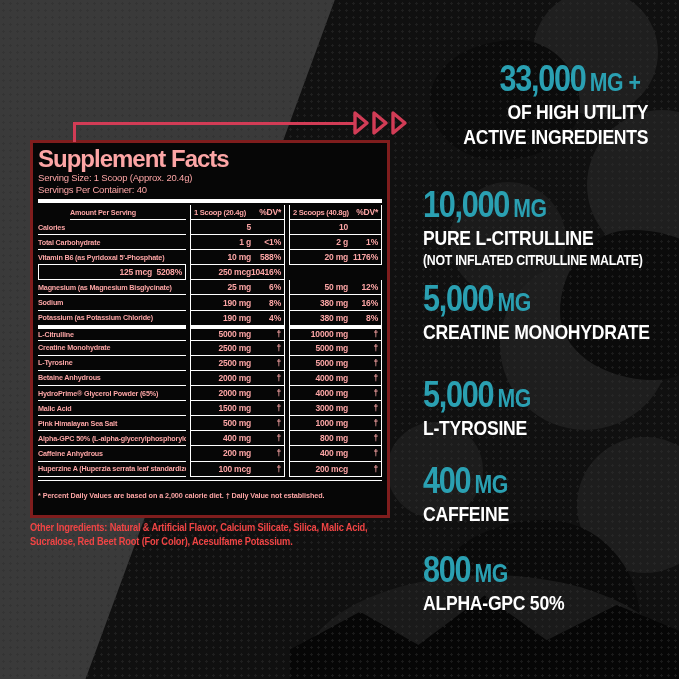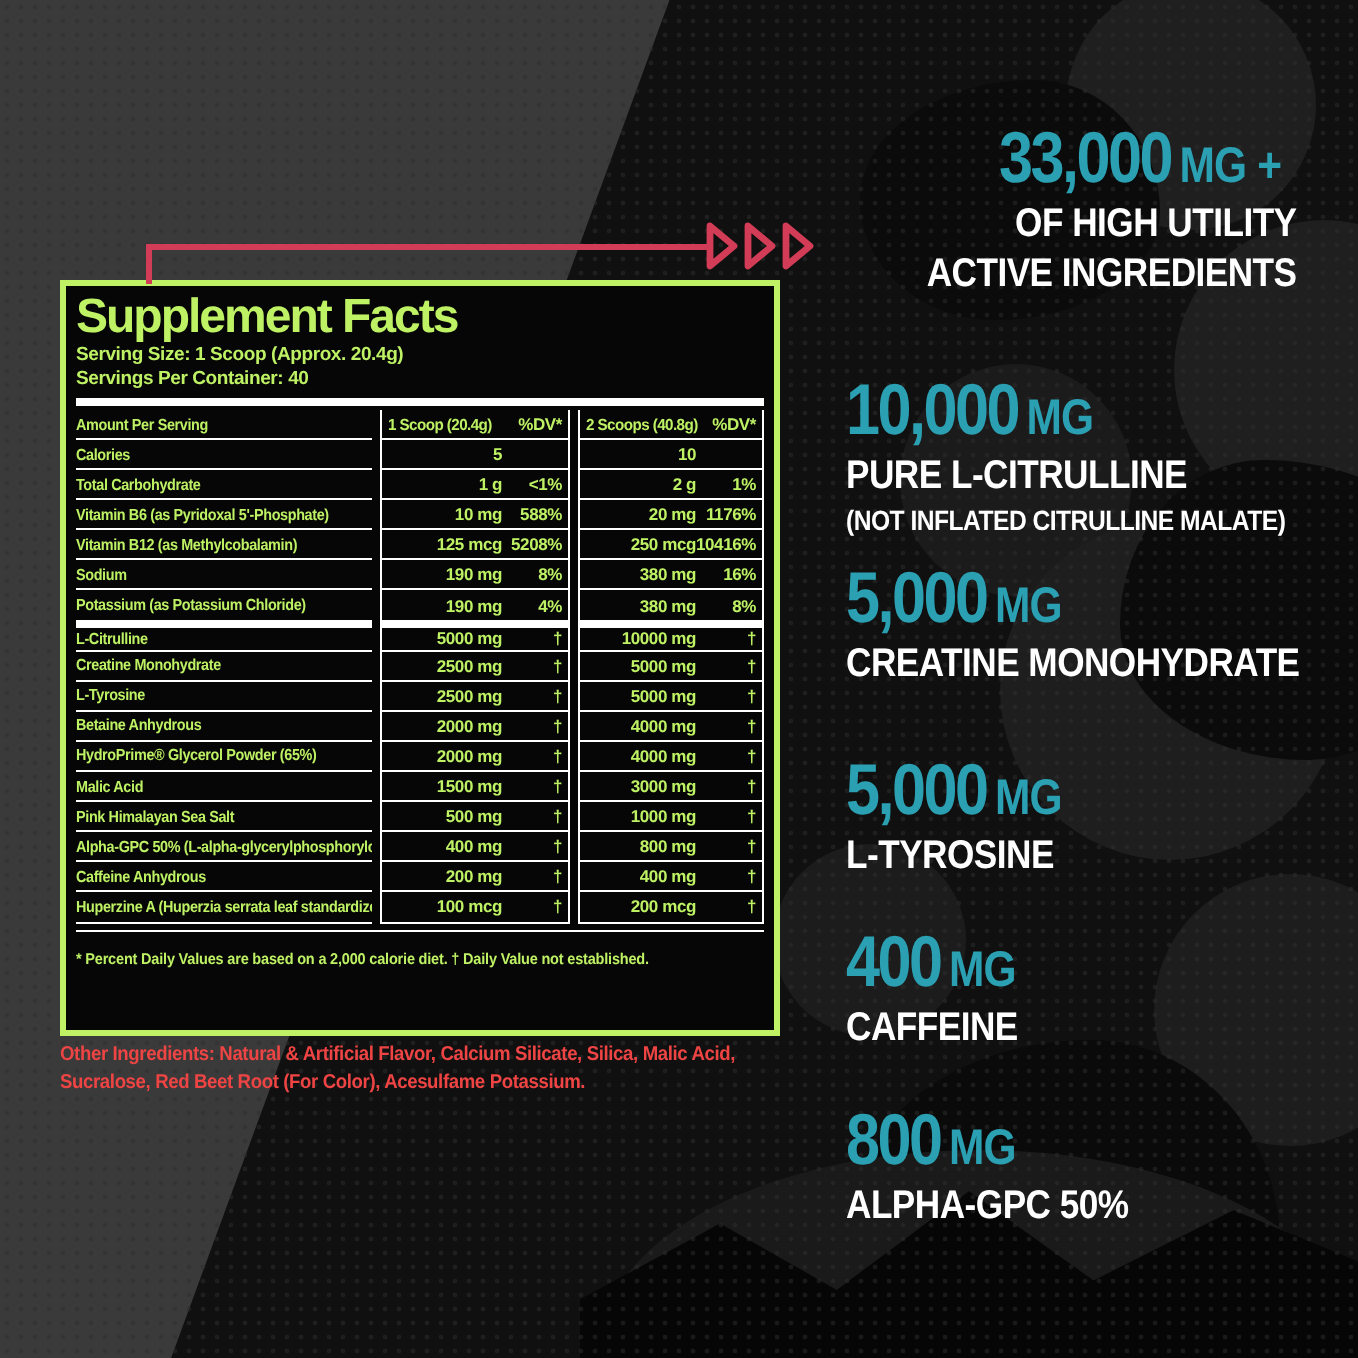--- a/index.html
+++ b/index.html
@@ -26,27 +26,27 @@
   
   #gray-card{position:absolute;inset:0;z-index:2;background:#3a3a3a;
     clip-path:polygon(0 0,49.3% 0,12.6% 100%,0 100%);}
   
   .callout{position:absolute;z-index:5;background:#d23c56;}
   #callout-h{left:73px;top:122px;width:283px;height:3px;}
   #callout-v{left:73px;top:122px;width:3px;height:20px;}
   #callout-arrows{position:absolute;z-index:5;left:352px;top:110px;}
   
   #panel{position:absolute;z-index:4;left:30px;top:140px;width:360px;height:378px;
-    background:#060606;border:3px solid #bef264;box-sizing:border-box;
-    padding:3px 5px;color:#bef264;overflow:hidden;}
+    background:#060606;border:3px solid #7f1d1d;box-sizing:border-box;
+    padding:3px 5px;color:#fca5a5;overflow:hidden;}
   #panel-title{font-size:24px;font-weight:700;letter-spacing:-1px;line-height:26px;white-space:nowrap;}
-  .serving-line{font-size:9.5px;font-weight:700;line-height:12px;letter-spacing:-0.2px;}
+  .serving-line{font-size:9.5px;font-weight:400;line-height:12px;letter-spacing:-0.2px;}
   #thick-bar{height:4px;background:#fff;margin:3px 0 2px 0;}
   .t-row{display:grid;grid-template-columns:1fr 95px 93px;column-gap:4px;height:15.1px;}
-  .t-row.header{height:15px;}
+  .t-row.header{height:15px;margin-left:32px;}
   .t-row.section-break .cell{border-top:3px solid #fff;}
   .cell{display:flex;align-items:center;border-bottom:1.5px solid #fff;overflow:hidden;}
   .cell-name{border-right:0;}
   .cell-name .nm{display:inline-block;transform:scaleX(0.9);transform-origin:0 50%;
     white-space:nowrap;font-size:8px;font-weight:700;letter-spacing:-0.2px;}
   .cell-val{border-left:1.5px solid #fff;border-right:1.5px solid #fff;
     justify-content:flex-end;padding:0 3px;align-items:center;}
   .amt{flex:1;text-align:right;font-size:8.5px;font-weight:700;white-space:nowrap;letter-spacing:-0.2px;}
   .dv{width:30px;text-align:right;font-size:8.5px;font-weight:700;white-space:nowrap;letter-spacing:-0.2px;}
   .hdr-l{flex:1;text-align:left;font-size:8px;font-weight:700;white-space:nowrap;letter-spacing:-0.3px;transform:scaleX(.95);transform-origin:0 50%;}
@@ -152,33 +152,43 @@
       <span class="amt">10 mg</span>
       <span class="dv">588%</span>
     </div>
     <div class="cell cell-val">
       <span class="amt">20 mg</span>
       <span class="dv">1176%</span>
     </div>
   </div>
 
   <div class="t-row">
-    <div class="cell cell-name">
-            <span class="nm">Vitamin B12 (as Methylcobalamin)</span>
-          </div>
     <div class="cell cell-val">
       <span class="amt">125 mcg</span>
       <span class="dv">5208%</span>
     </div>
     <div class="cell cell-val">
       <span class="amt">250 mcg</span>
       <span class="dv">10416%</span>
     </div>
   </div>
 
+  <div class="t-row">
+    <div class="cell cell-name">
+            <span class="nm">Magnesium (as Magnesium Bisglycinate)</span>
+          </div>
+    <div class="cell cell-val">
+      <span class="amt">25 mg</span>
+      <span class="dv">6%</span>
+    </div>
+    <div class="cell cell-val">
+      <span class="amt">50 mg</span>
+      <span class="dv">12%</span>
+    </div>
+  </div>
 
   <div class="t-row">
     <div class="cell cell-name">
             <span class="nm">Sodium</span>
           </div>
     <div class="cell cell-val">
       <span class="amt">190 mg</span>
       <span class="dv">8%</span>
     </div>
     <div class="cell cell-val">

